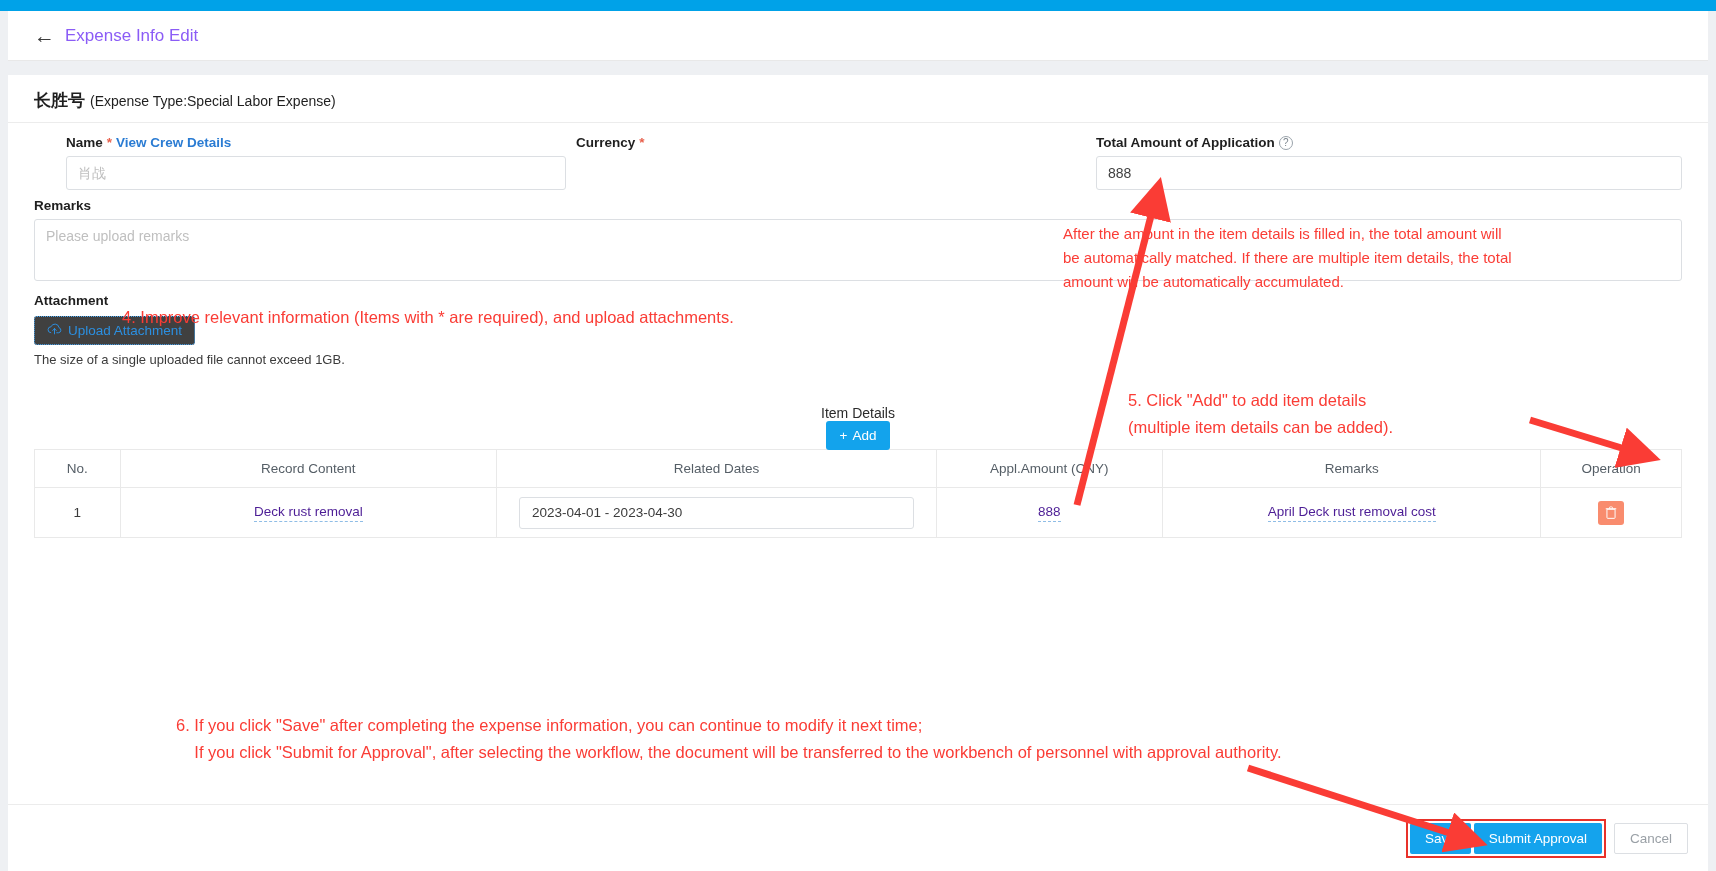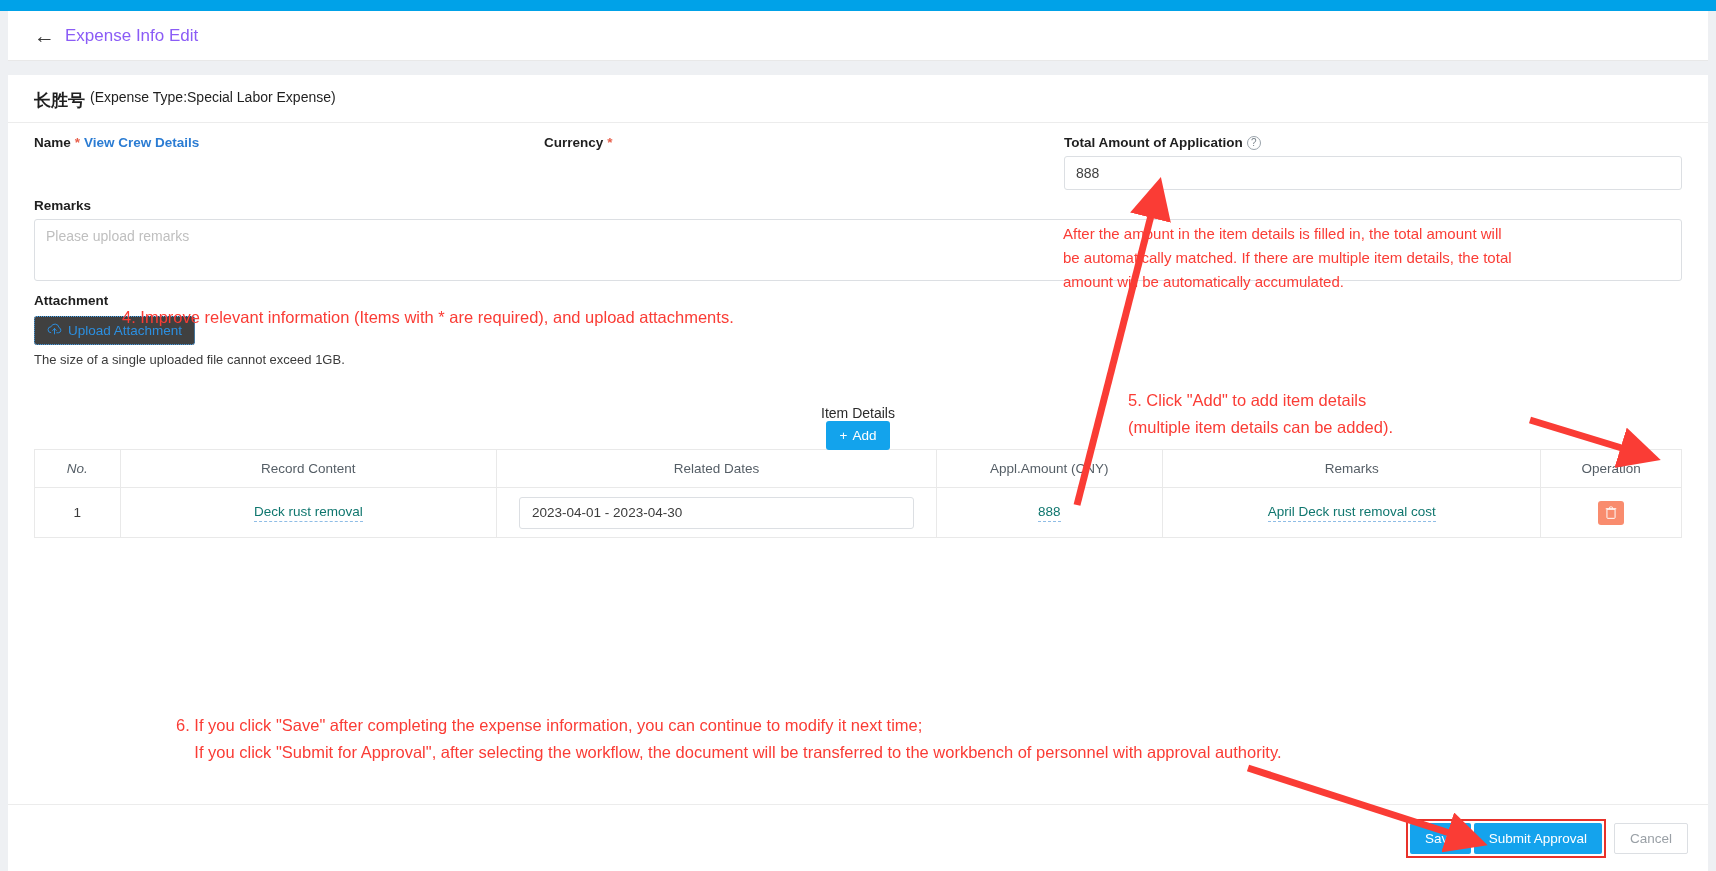--- a/index.html
+++ b/index.html
@@ -53,37 +53,37 @@
   
   .main-card {
     position: absolute; left: 8px; top: 75px;
     width: 1700px; height: 729px;
     background: #ffffff;
   }
 
   .vessel-line {
     padding: 14px 26px 10px 26px;
     border-bottom: 1px solid #ececec;
-    display: flex; align-items: flex-start;
+    display: flex; align-items: center;
   }
   .vessel-name {
     font-size: 17px; font-weight: bold; color: #1f1f1f;
   }
   .vessel-type {
     font-size: 14px; color: #1f1f1f; margin-left: 5px;
   }
 
   
   .form-grid {
     display: flex;
     padding: 0 26px;
     gap: 10px;
   }
   .form-col { flex: 1; padding-top: 12px; }
-  .form-col.c1 { width: 500px; flex: 0 0 500px; }
+  .form-col.c1 { width: 500px; flex: 0 0 500px; margin-left: 32px; }
   .form-col.c2 { width: 510px; flex: 0 0 510px; }
   .form-col.c3 { flex: 1; }
 
   .field-label {
     font-size: 13.5px; font-weight: bold; color: #1f1f1f;
     margin-bottom: 6px;
     display: flex; align-items: center; gap: 4px;
   }
   .req-star { color: #e8604c; font-weight: bold; }
   .link-inline {
@@ -200,29 +200,29 @@
     text-align: center;
   }
   table.item-table td {
     border: 1px solid #e9e9e9;
     height: 50px;
     font-size: 13.5px;
     color: #3b3b3b;
     text-align: center;
     background: #fff;
   }
-  .col-no { width: 84px; font-style: italic; }
+  .col-no { width: 84px; }
   .col-record { width: 370px; }
   .col-dates { width: 432px; }
   .col-amount { width: 222px; }
   .col-remarks { width: 372px; }
   .col-op { width: 138px; }
 
   .editable-link {
-    color: #0f766e;
+    color: #4c1d95;
     border-bottom: 1px dashed #8fbde6;
     padding-bottom: 2px;
     cursor: pointer;
     display: inline-block;
   }
   .date-input {
     width: 90%;
     height: 32px;
     border: 1px solid #dcdfe3;
     border-radius: 3px;
@@ -320,20 +320,21 @@
     </div>
 
     <div class="form-grid">
 
       <div class="form-col c1">
         <div class="field-label">
           <span>Name</span>
           <span class="req-star">*</span>
           <span class="link-inline">View Crew Details</span>
         </div>
+        <div class="input-box placeholder">肖战</div>
       </div>
 
       <div class="form-col c2">
         <div class="field-label">
           <span>Currency</span>
           <span class="req-star">*</span>
         </div>
       </div>
 
       <div class="form-col c3">

